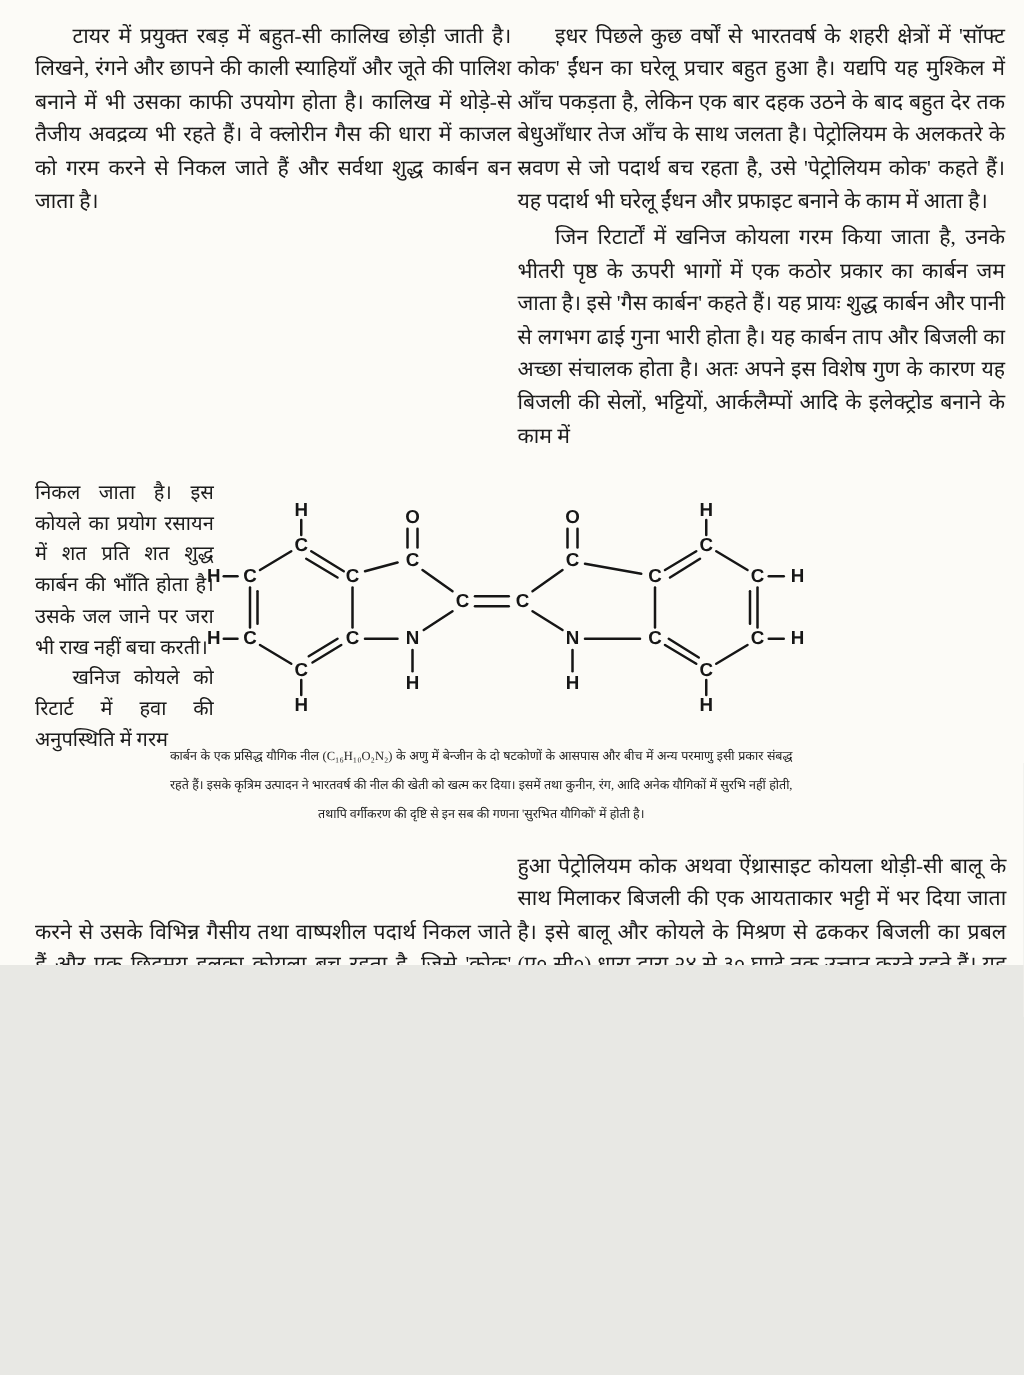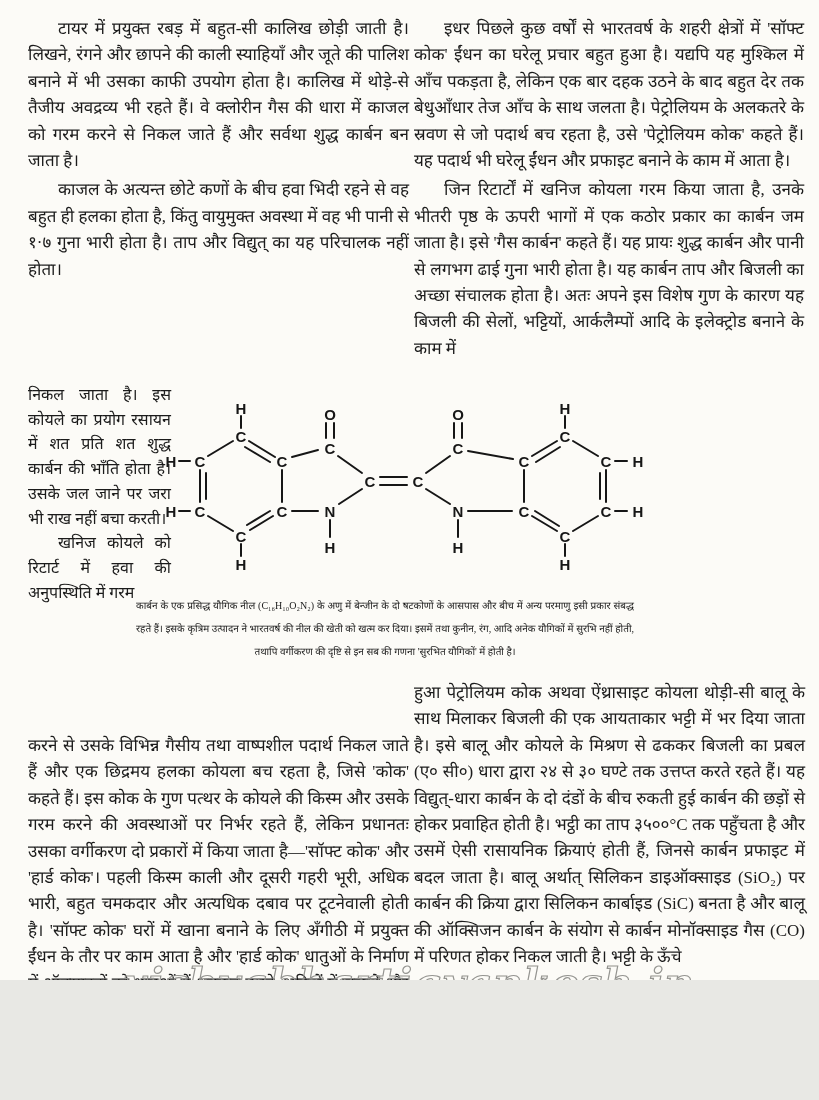--- a/index.html
+++ b/index.html
@@ -1,17 +1,17 @@
 <!DOCTYPE html>
 <html><head>
 <meta charset="utf-8">
 <style>
   html,body{margin:0;padding:0;background:#e8e8e4;}
   .page{
-    position:relative;width:819px;height:980px;margin:0 auto;
+    position:relative;width:819px;height:772px;margin:0 auto;
     background:#fcfbf7;color:#1b1b1b;overflow:hidden;
     font-family:"Liberation Serif","DejaVu Serif",serif;
   }
   .page p{margin:0;text-align:justify;}
   .block{position:absolute;}
   .body-text{font-size:17px;line-height:26.4px;}
   .narrow-text{font-size:16px;line-height:24.7px;}
   .lt{left:28px;top:16px;width:381px;}
   .rt{left:414px;top:16px;width:390px;}
   .lt p + p,.rt p + p{margin-top:3px;}
@@ -37,21 +37,20 @@
   .footer-left{position:absolute;left:28px;top:1056px;font-size:16.5px;text-align:center;}
   .footer-right{position:absolute;right:34px;top:1044px;font-size:15px;margin-left:31px;}
 </style>
 </head>
 <body>
 
 <div class="page">
 
   <section class="block lt body-text">
     <p class="indent">टायर में प्रयुक्त रबड़ में बहुत-सी कालिख छोड़ी जाती है। लिखने, रंगने और छापने की काली स्याहियाँ और जूते की पालिश बनाने में भी उसका काफी उपयोग होता है। कालिख में थोड़े-से तैजीय अवद्रव्य भी रहते हैं। वे क्लोरीन गैस की धारा में काजल को गरम करने से निकल जाते हैं और सर्वथा शुद्ध कार्बन बन जाता है।</p>
-    <p class="indent">काजल के अत्यन्त छोटे कणों के बीच हवा भिदी रहने से वह बहुत ही हलका होता है, किंतु वायुमुक्त अवस्था में वह भी पानी से १·७ गुना भारी होता है। ताप और विद्युत् का यह परिचालक नहीं होता।</p>
   </section>
 
   <section class="block ln narrow-text">
     <p>निकल जाता है। इस कोयले का प्रयोग रसायन में शत प्रति शत शुद्ध कार्बन की भाँति होता है। उसके जल जाने पर जरा भी राख नहीं बचा करती।</p>
     <p class="indent">खनिज कोयले को रिटार्ट में हवा की अनुपस्थिति में गरम</p>
   </section>
 
   <section class="block rt body-text">
     <p class="indent">इधर पिछले कुछ वर्षों से भारतवर्ष के शहरी क्षेत्रों में 'सॉफ्ट कोक' ईंधन का घरेलू प्रचार बहुत हुआ है। यद्यपि यह मुश्किल में आँच पकड़ता है, लेकिन एक बार दहक उठने के बाद बहुत देर तक बेधुआँधार तेज आँच के साथ जलता है। पेट्रोलियम के अलकतरे के स्रवण से जो पदार्थ बच रहता है, उसे 'पेट्रोलियम कोक' कहते हैं। यह पदार्थ भी घरेलू ईंधन और प्रफाइट बनाने के काम में आता है।</p>
     <p class="indent">जिन रिटार्टों में खनिज कोयला गरम किया जाता है, उनके भीतरी पृष्ठ के ऊपरी भागों में एक कठोर प्रकार का कार्बन जम जाता है। इसे 'गैस कार्बन' कहते हैं। यह प्रायः शुद्ध कार्बन और पानी से लगभग ढाई गुना भारी होता है। यह कार्बन ताप और बिजली का अच्छा संचालक होता है। अतः अपने इस विशेष गुण के कारण यह बिजली की सेलों, भट्टियों, आर्कलैम्पों आदि के इलेक्ट्रोड बनाने के काम में</p>

